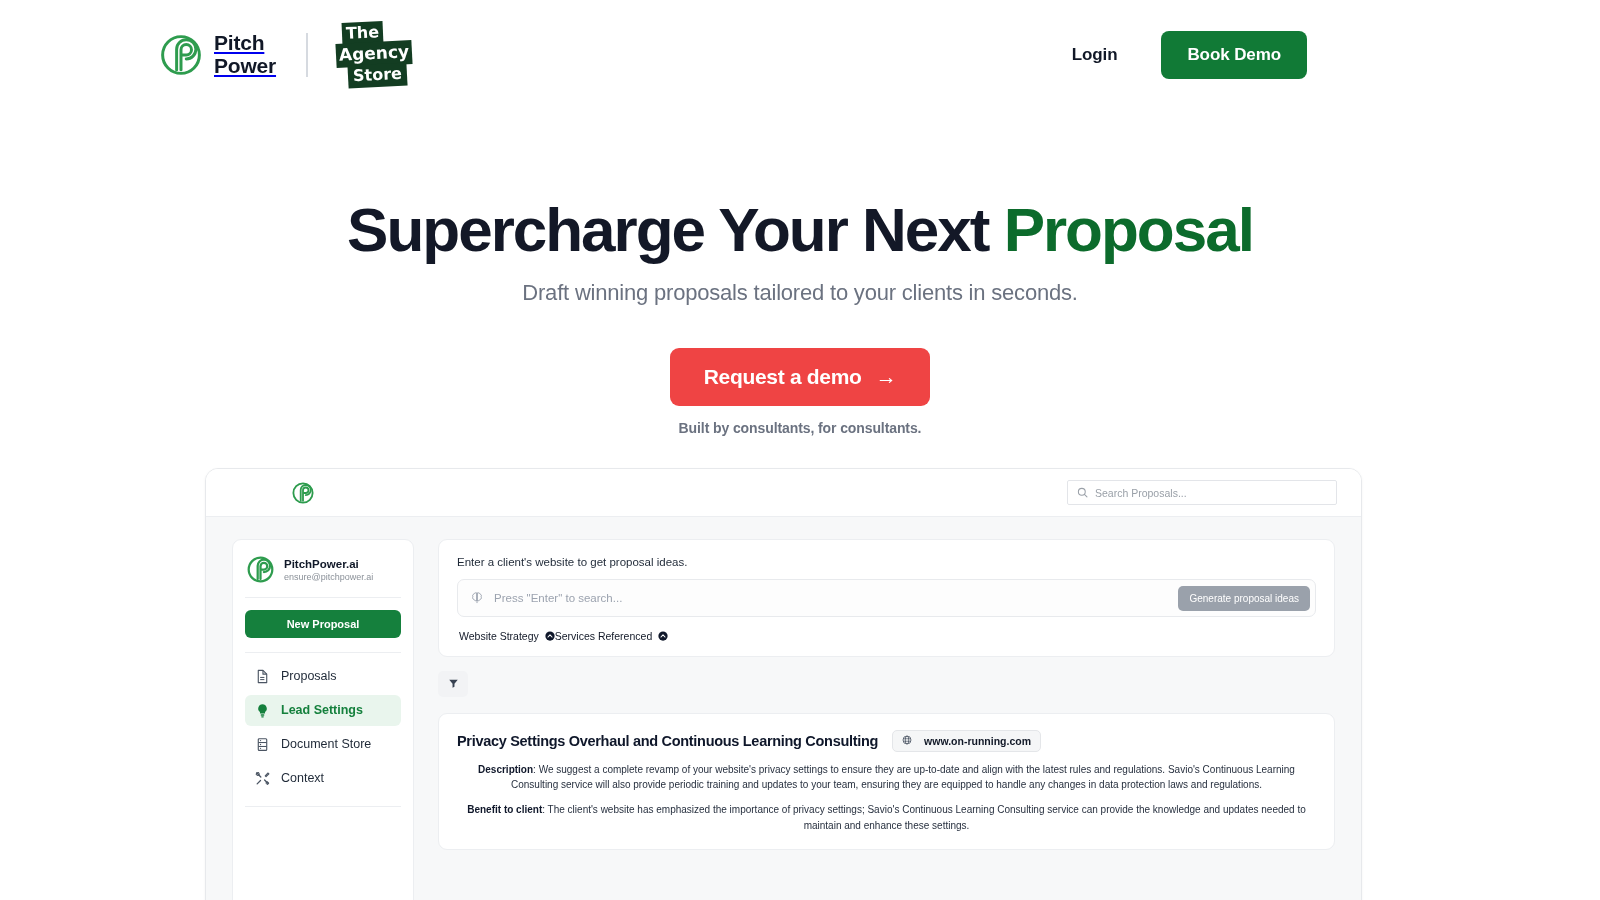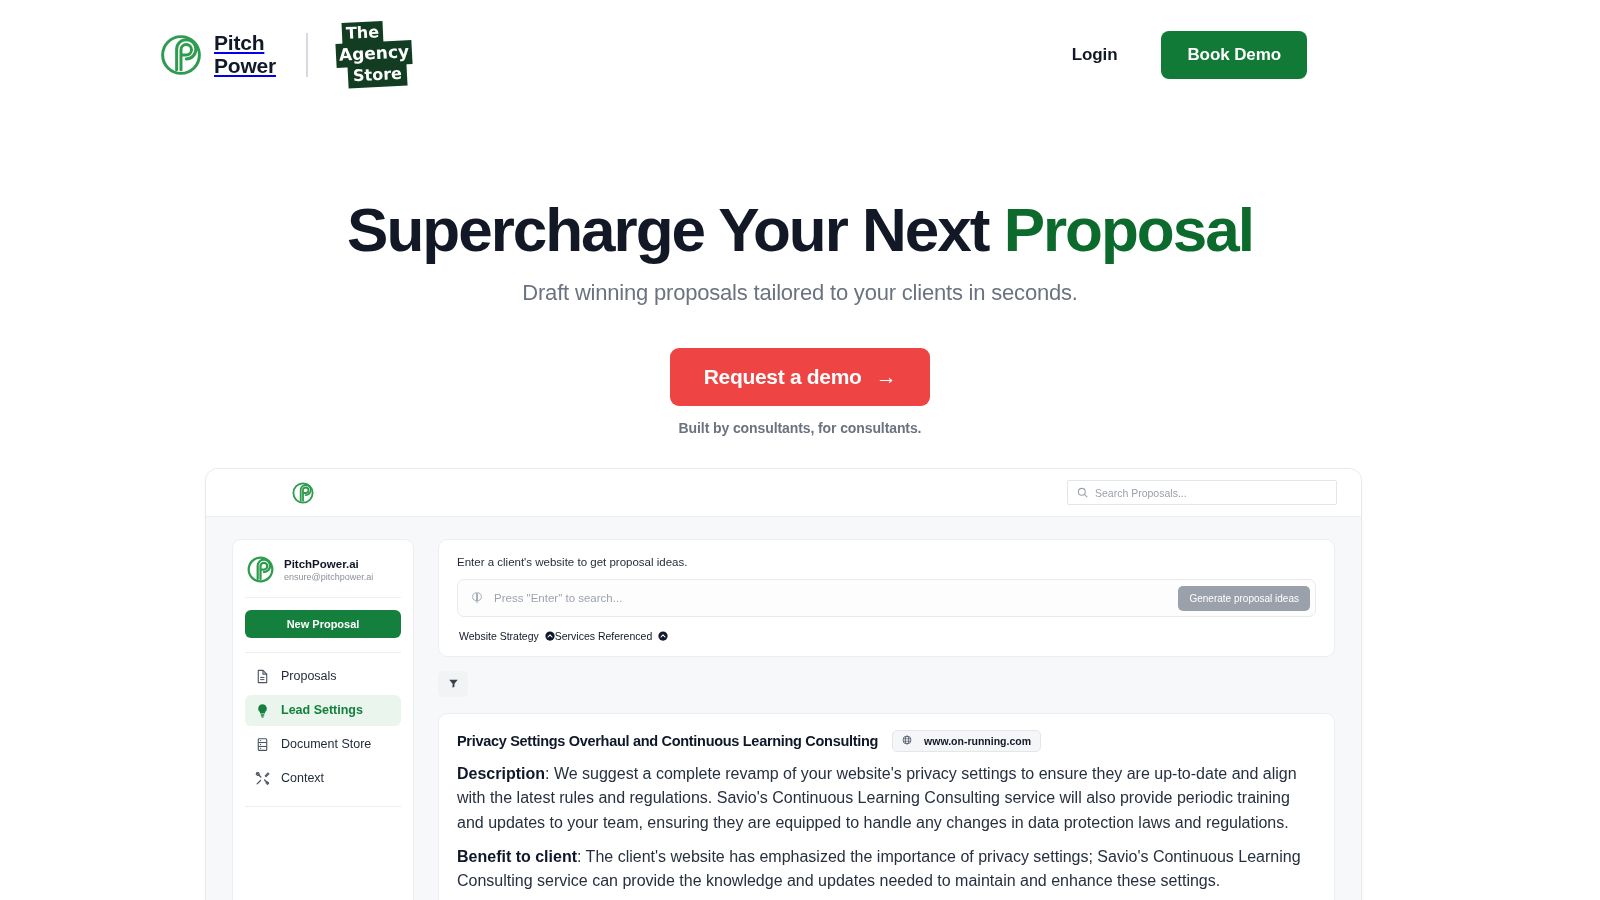--- a/index.html
+++ b/index.html
@@ -274,23 +274,24 @@
     border: 1px solid #e4e6e9;
     border-radius: 5px;
     padding: 4px 9px;
     font-size: 10.5px;
     font-weight: bold;
     color: #111827;
     white-space: nowrap;
   }
   .result-p {
     margin-top: 10px;
-    font-size: 16px;
+    font-size: 10px;
     line-height: 1.52;
     color: #27303f;
+    text-align: center;
   }
   .result-p b { font-weight: bold; color: #0f172a; }
 </style>
 </head>
 <body>
 
 <div class="page">
 
   <div class="topnav">
 

